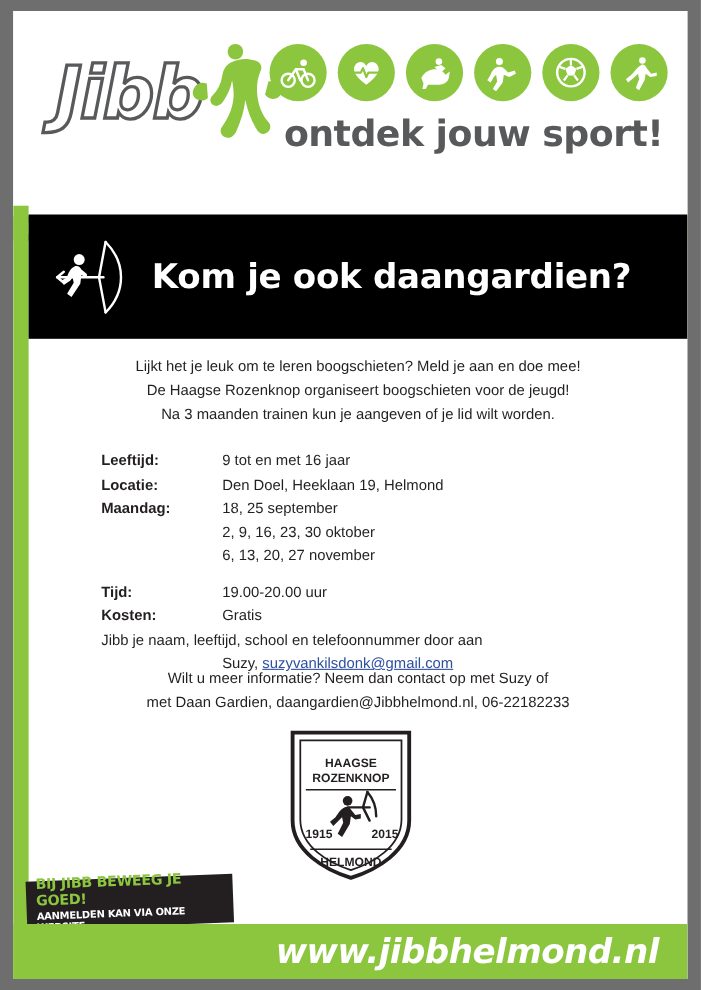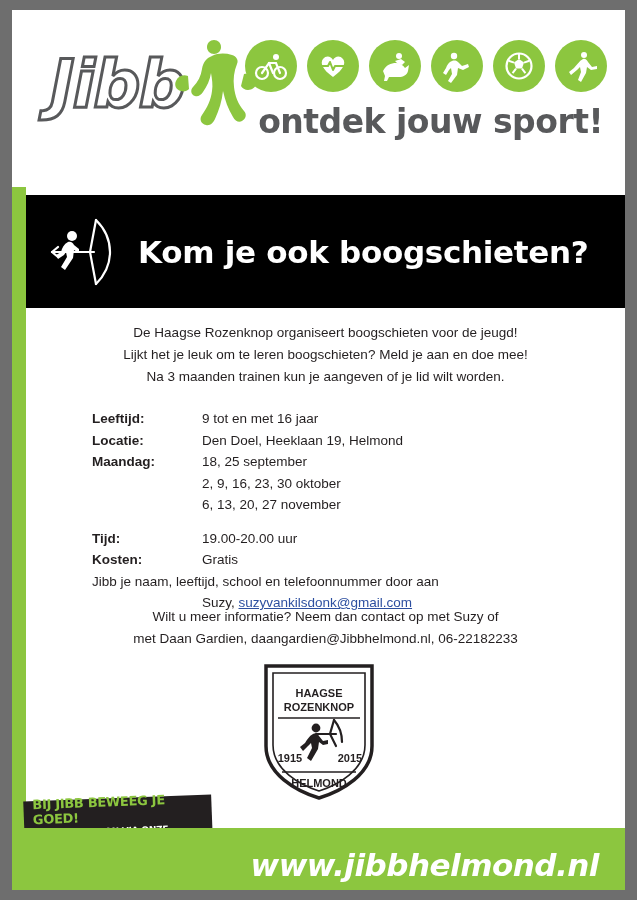--- a/index.html
+++ b/index.html
@@ -240,21 +240,21 @@
     font-weight: bold;
     font-size: 9px;
     letter-spacing: -0.2px;
     margin-top: 2px;
   }
   .footer-bar {
     position: absolute;
     left: 0;
     bottom: 0;
     right: 0;
-    height: 62px;
+    height: 50px;
     background: #8cc63f;
   }
   .footer-url {
     position: absolute;
     right: 26px;
     bottom: 7px;
     color: #ffffff;
     font-family: "DejaVu Sans", sans-serif;
     font-weight: bold;
     font-style: italic;
@@ -375,26 +375,26 @@
         <path d="M58 8c10 10 14 22 14 32s-4 22-14 32"></path>
         <path d="M58 8L52 40 58 72"></path>
         <path d="M14 40h42"></path>
         <path d="M14 40l6-5M14 40l6 5"></path>
       </g>
       <g fill="#ffffff">
         <circle cx="34" cy="24" r="5"></circle>
         <path d="M30 30c-4 2-6 6-7 10l-5 3 2 4 6-4 2-3 1 5-6 10 4 3 8-12 1-8 5 3v-4l-5-4c-1-2-3-4-6-3z"></path>
       </g>
     </svg>
-    <div class="title-text">Kom je ook boogschieten?</div>
+    <div class="title-text">Kom je ook daangardien?</div>
   </div>
 
   <div class="intro">
+    <div>Lijkt het je leuk om te leren boogschieten? Meld je aan en doe mee!</div>
     <div>De Haagse Rozenknop organiseert boogschieten voor de jeugd!</div>
-    <div>Lijkt het je leuk om te leren boogschieten? Meld je aan en doe mee!</div>
     <div>Na 3 maanden trainen kun je aangeven of je lid wilt worden.</div>
   </div>
 
   <div class="details">
     <div class="detail-row">
       <div class="dt">Leeftijd:</div>
       <div class="dd">9 tot en met 16 jaar</div>
     </div>
     <div class="detail-row">
       <div class="dt">Locatie:</div>

